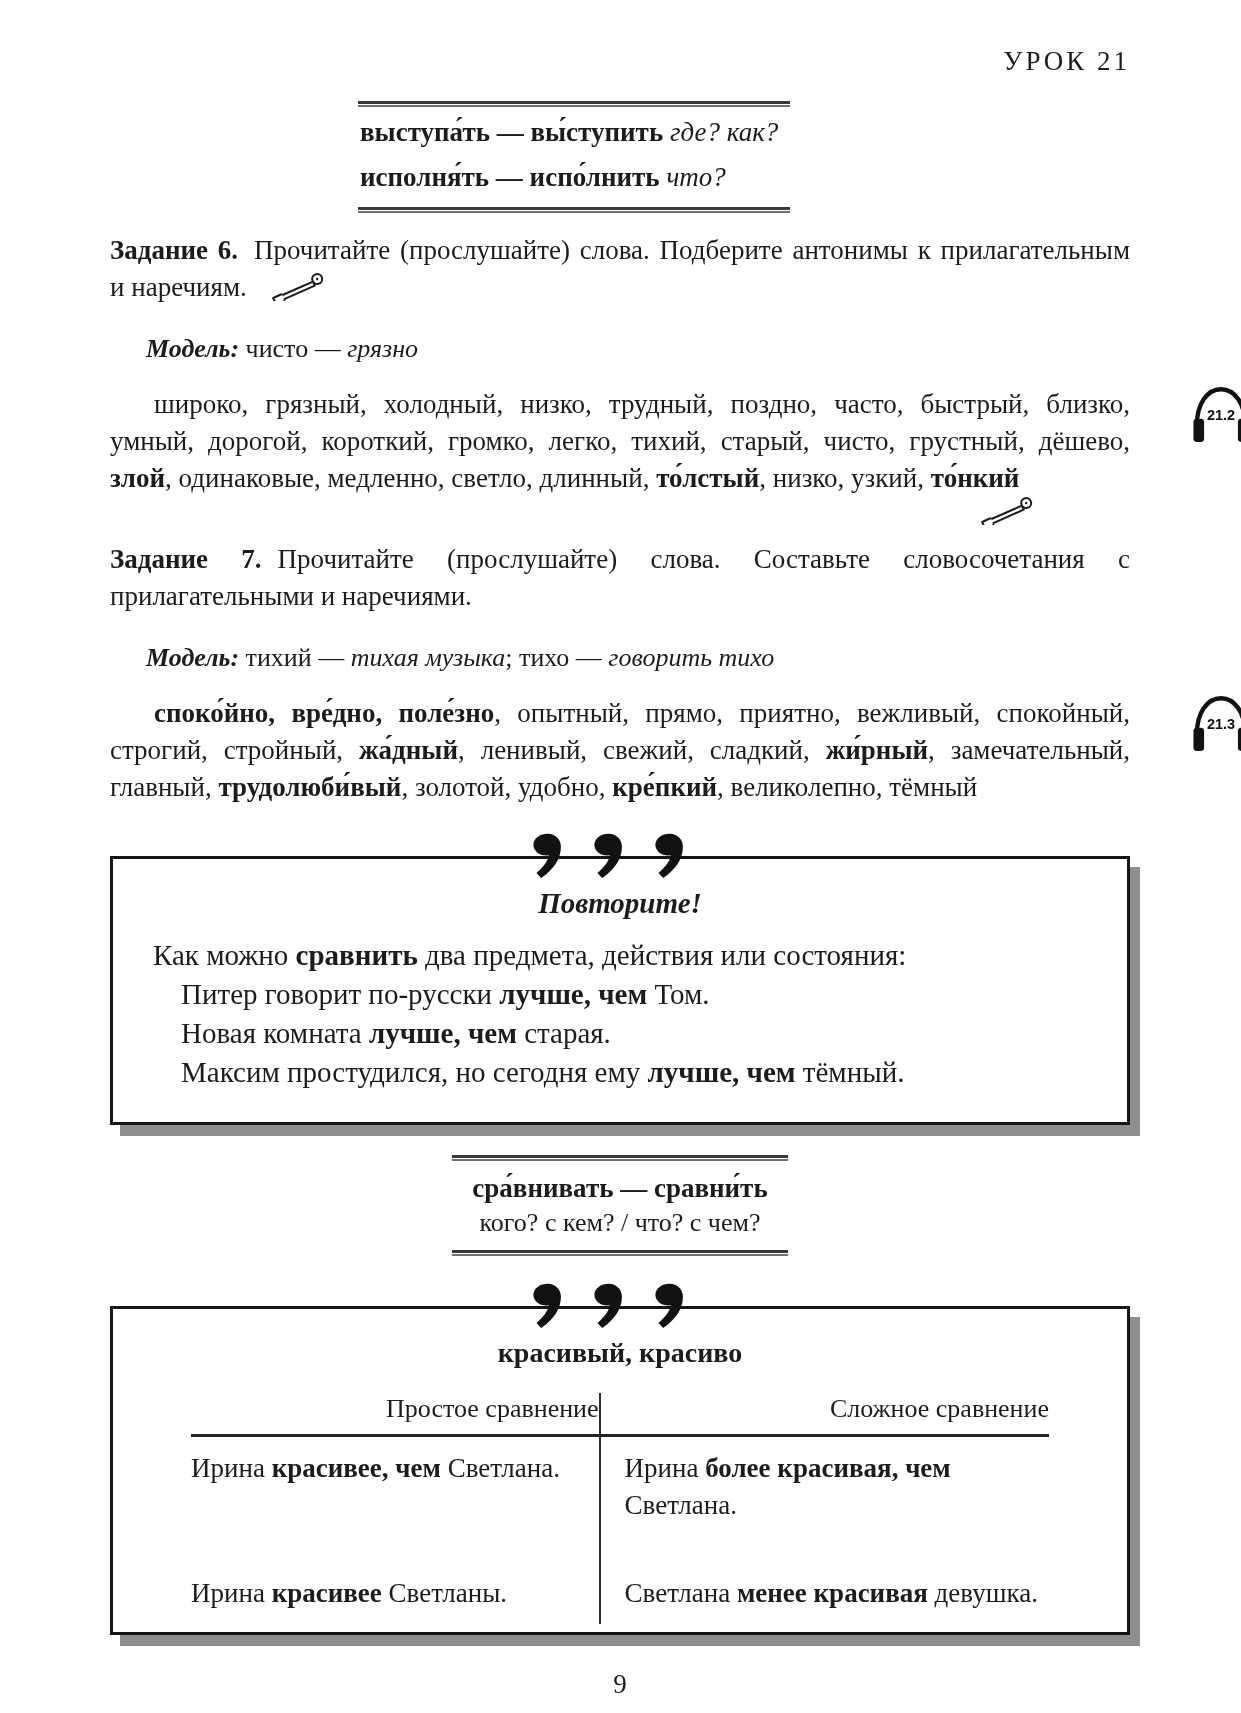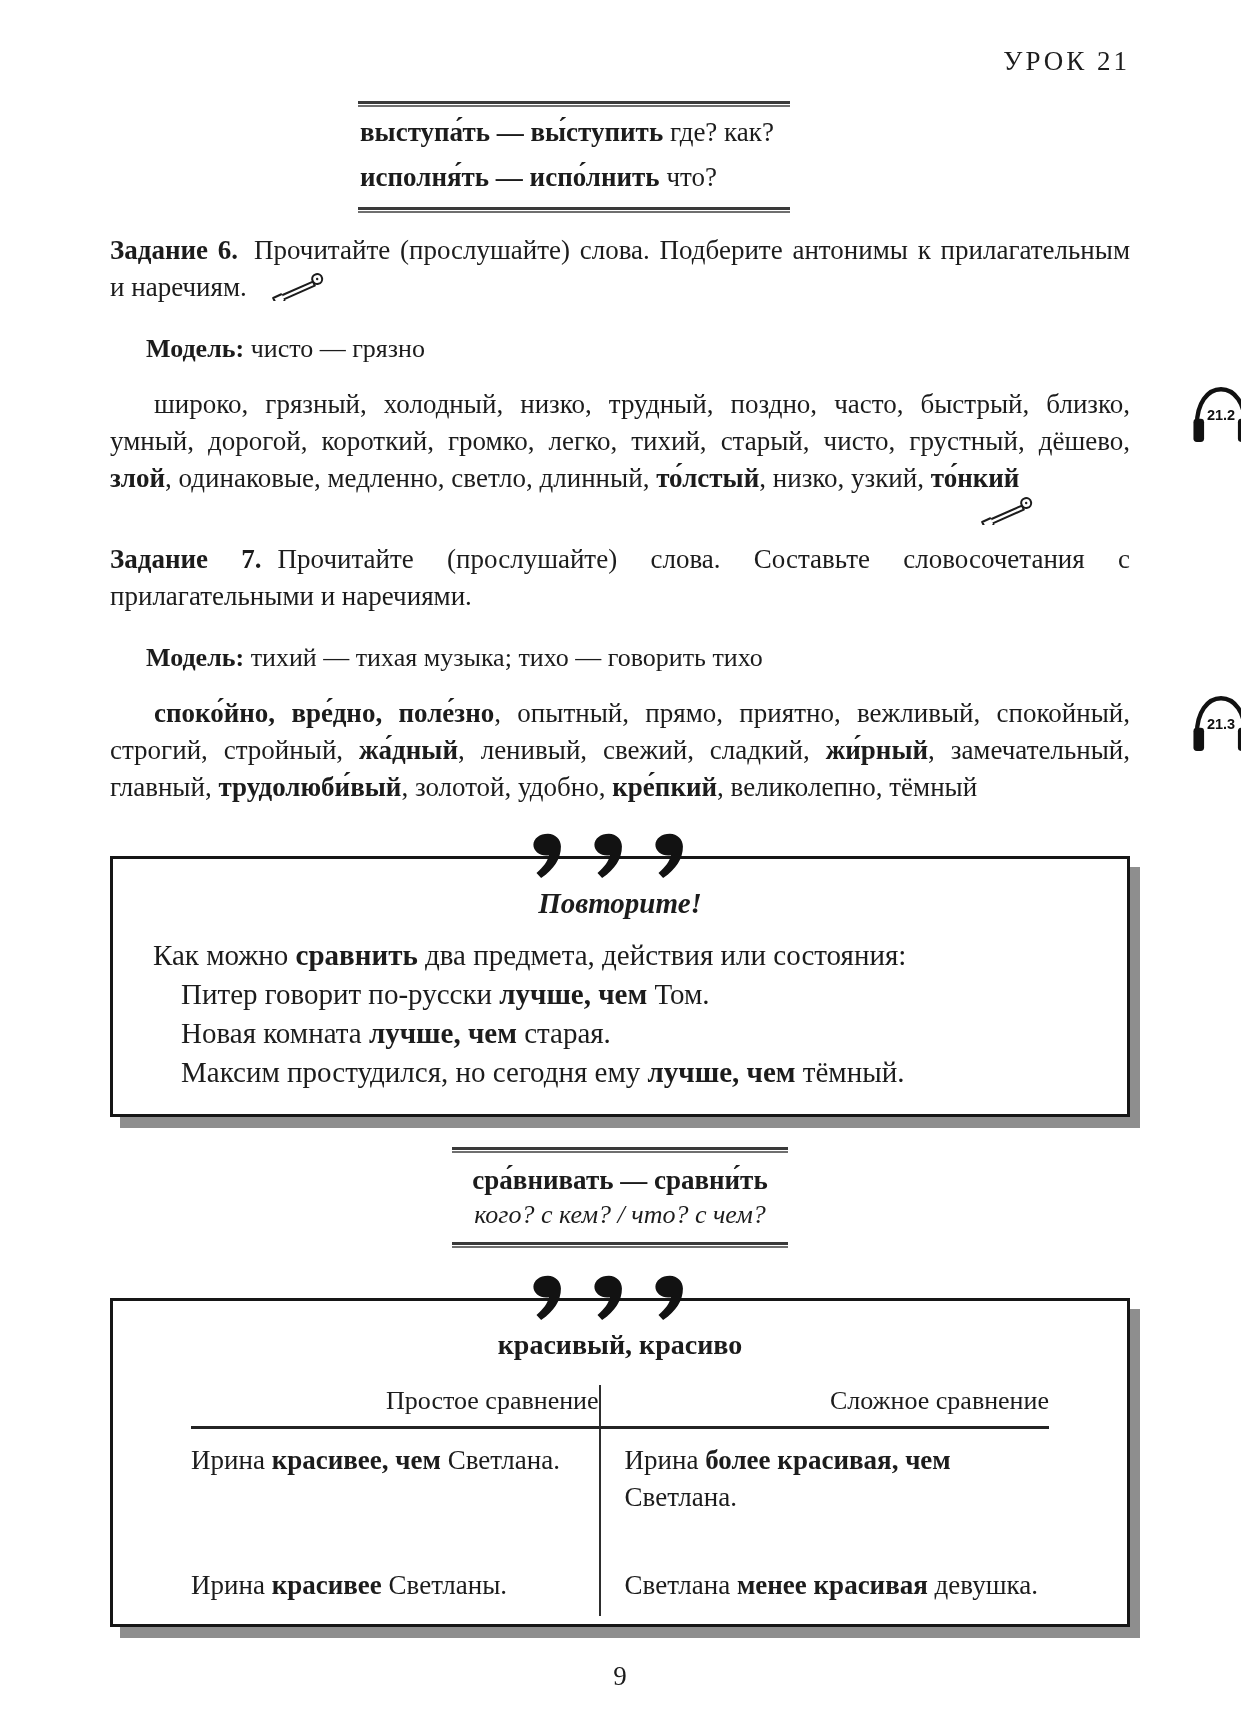--- a/index.html
+++ b/index.html
@@ -5,34 +5,34 @@
   * { margin:0; padding:0; box-sizing:border-box; }
   html,body { background:#ffffff; }
   body {
     width:1241px; height:1713px; overflow:hidden; position:relative;
     font-family:"Liberation Serif","DejaVu Serif",serif;
     color:#1c1c1c;
   }
   .content { width:1020px; margin-left:110px; position:relative; }
 
   .bd { font-weight:bold; }
-  .it { }
+  .it { font-style:italic; }
 
   
   .lesson-header { padding-top:46px; text-align:right; font-size:27px; letter-spacing:3px; }
 
   
   .drule { height:6px; border-top:3px solid #3a3a3a; border-bottom:2px solid #6f6f6f; }
   .verbbox-a { width:432px; margin:24px 0 0 248px; }
   .verbbox-a .vline { font-size:27px; line-height:39px; padding:6px 0 0 2px; }
   .verbbox-a .vline .lead { font-weight:bold; }
   .verbbox-a .pad-b { height:10px; }
   .verbbox-b { width:336px; margin:30px auto 0; text-align:center; }
   .verbbox-b .vb-bold { font-weight:bold; font-size:27px; line-height:36px; padding-top:9px; }
-  .verbbox-b .vb-italic { font-style:italic; font-size:26px; line-height:34px; padding-bottom:10px; }
+  .verbbox-b .vb-italic { font-size:26px; line-height:34px; padding-bottom:10px; }
 
   
   .task { margin-top:19px; font-size:27px; line-height:37px; text-align:justify; position:relative; }
   .task-label { font-weight:bold; margin-right:16px; }
   .key-inline { display:inline-block; width:64px; height:28px; vertical-align:-5px; margin-left:12px; }
   .key-float { position:absolute; right:92px; top:-44px; width:64px; height:30px; }
 
   
   .model { margin:27px 0 0 36px; font-size:26px; line-height:32px; }
 
@@ -44,21 +44,21 @@
   .shadowbox { position:relative; border:3px solid #161616; background:#fff;
                box-shadow:10px 11px 0 0 #8e8e8e; margin-top:50px; }
   .clips { position:absolute; top:-27px; left:50%; transform:translateX(-58%);
            display:flex; gap:32px; }
   .clips svg { width:29px; height:52px; }
 
   
   .pv-head { text-align:center; font-weight:bold; font-style:italic; font-size:29px; margin:28px 0 16px; }
   .pv-line { padding:0 30px 0 40px; font-size:29px; line-height:39px; }
   .pv-line.ind { padding-left:68px; }
-  .box-repeat { padding-bottom:22px; }
+  .box-repeat { padding-bottom:30px; }
 
   
   .cmp-title { text-align:center; font-weight:bold; font-size:28px; margin-top:28px; }
   .cmp-table { display:grid; grid-template-columns:47.5% 52.5%; margin:24px 78px 0; }
   .cmp-th { text-align:right; font-size:26px; line-height:32px; padding-bottom:9px;
             border-bottom:3px solid #242424; }
   .cmp-td { font-size:27px; line-height:37px; padding-top:13px; }
   .cmp-col2 { border-left:2px solid #2e2e2e; padding-left:24px; }
   .cmp-row1 { padding-bottom:38px; }
   .cmp-row2 { padding-bottom:12px; }

